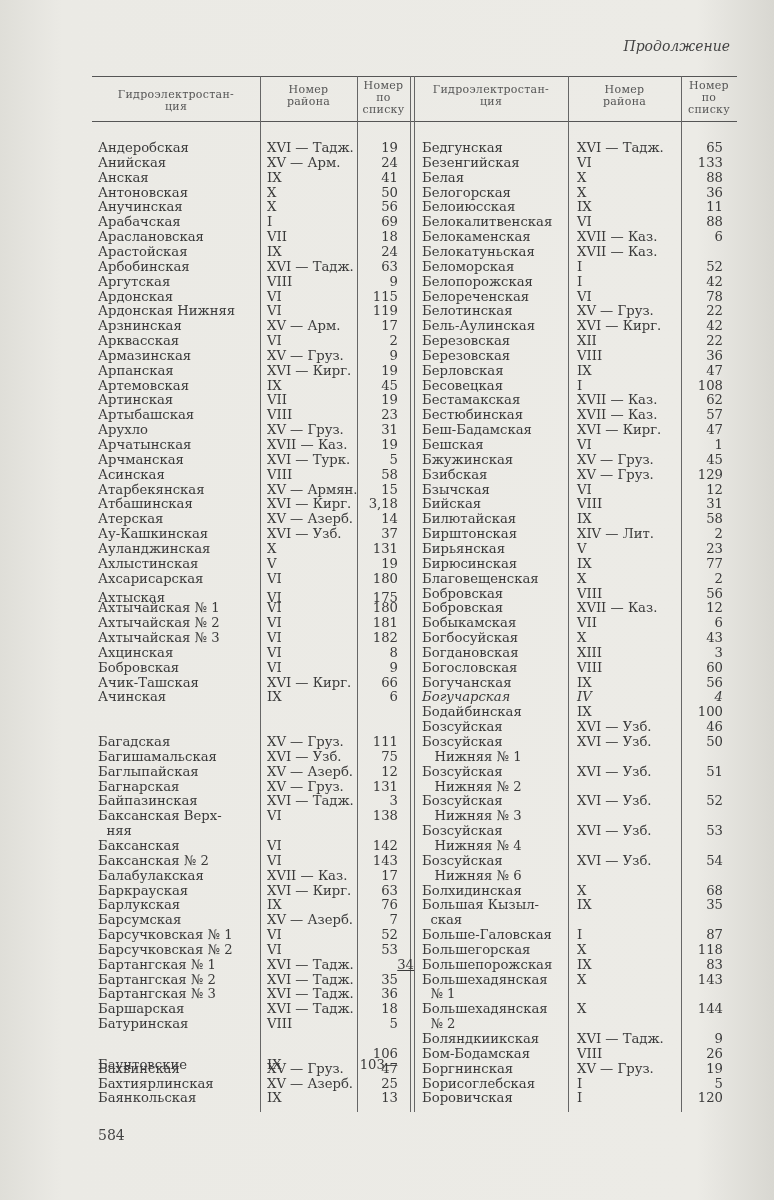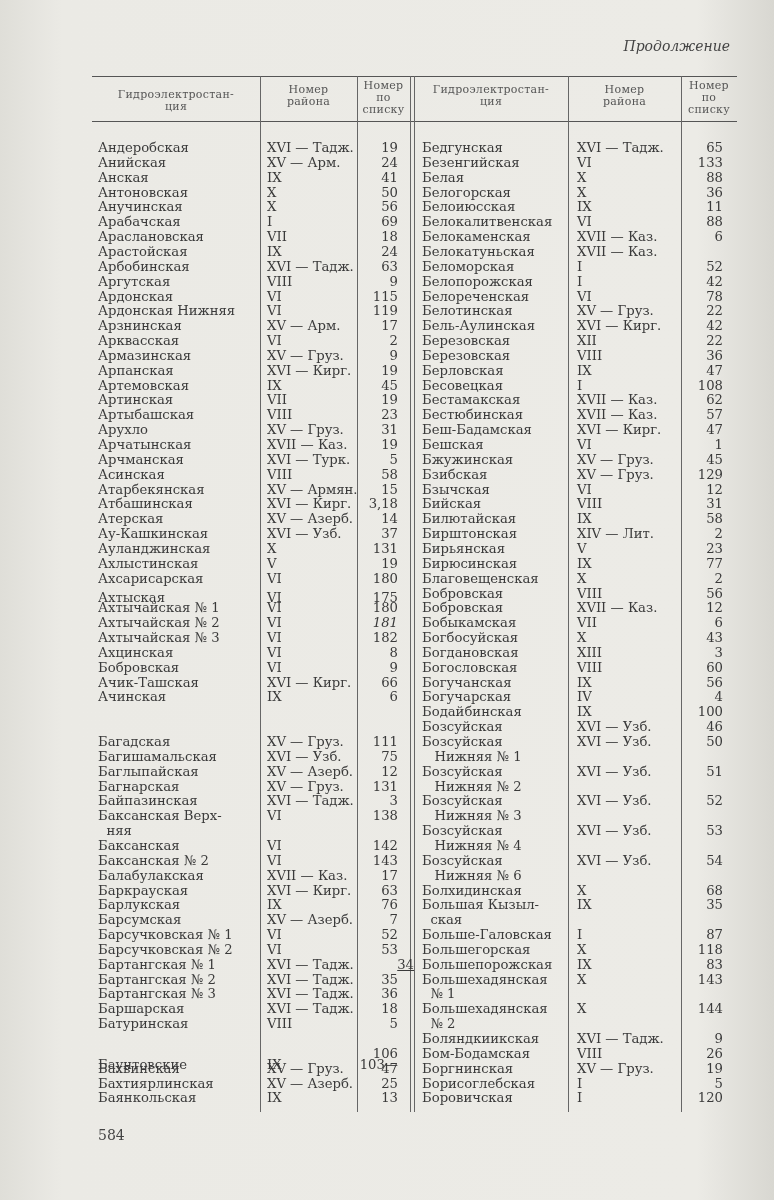--- a/index.html
+++ b/index.html
@@ -221,21 +221,21 @@
           <span class="c-num" style="left: 246px; width: 60px;">175</span>
         </div>
         <div class="row" style="top: 460.35px; left: 0px; width: 645px;">
           <span class="c-name" style="left: 6px; white-space: pre;">Ахтычайская № 1</span>
           <span class="c-reg" style="left: 175px;">VI</span>
           <span class="c-num" style="left: 246px; width: 60px;">180</span>
         </div>
         <div class="row" style="top: 475.2px; left: 0px; width: 645px;">
           <span class="c-name" style="left: 6px; white-space: pre;">Ахтычайская № 2</span>
           <span class="c-reg" style="left: 175px;">VI</span>
-          <span class="c-num" style="left: 246px; width: 60px; font-style: italic;">181</span>
+          <span class="c-num" style="left: 246px; width: 60px;">181</span>
         </div>
         <div class="row" style="top: 490.05px; left: 0px; width: 645px;">
           <span class="c-name" style="left: 6px; white-space: pre;">Ахтычайская № 3</span>
           <span class="c-reg" style="left: 175px;">VI</span>
           <span class="c-num" style="left: 246px; width: 60px;">182</span>
         </div>
         <div class="row" style="top: 504.9px; left: 0px; width: 645px;">
           <span class="c-name" style="left: 6px; white-space: pre;">Ахцинская</span>
           <span class="c-reg" style="left: 175px;">VI</span>
           <span class="c-num" style="left: 246px; width: 60px;">8</span>
@@ -570,21 +570,21 @@
         <div class="row" style="top: 519.75px; left: 0px; width: 645px;">
           <span class="c-name" style="left: 330px; white-space: pre;">Богословская</span>
           <span class="c-reg" style="left: 485px;">VIII</span>
           <span class="c-num" style="left: 571px; width: 60px;">60</span>
         </div>
         <div class="row" style="top: 534.6px; left: 0px; width: 645px;">
           <span class="c-name" style="left: 330px; white-space: pre;">Богучанская</span>
           <span class="c-reg" style="left: 485px;">IX</span>
           <span class="c-num" style="left: 571px; width: 60px;">56</span>
         </div>
-        <div class="row" style="top: 549.45px; left: 0px; width: 645px;">
+        <div class="row" style="top: 549.45px; left: 0px; width: 645px; font-style: italic;">
           <span class="c-name" style="left: 330px; white-space: pre;">Богучарская</span>
           <span class="c-reg" style="left: 485px;">IV</span>
           <span class="c-num" style="left: 571px; width: 60px;">4</span>
         </div>
         <div class="row" style="top: 564.3px; left: 0px; width: 645px;">
           <span class="c-name" style="left: 330px; white-space: pre;">Бодайбинская</span>
           <span class="c-reg" style="left: 485px;">IX</span>
           <span class="c-num" style="left: 571px; width: 60px;">100</span>
         </div>
         <div class="row" style="top: 579.15px; left: 0px; width: 645px;">

